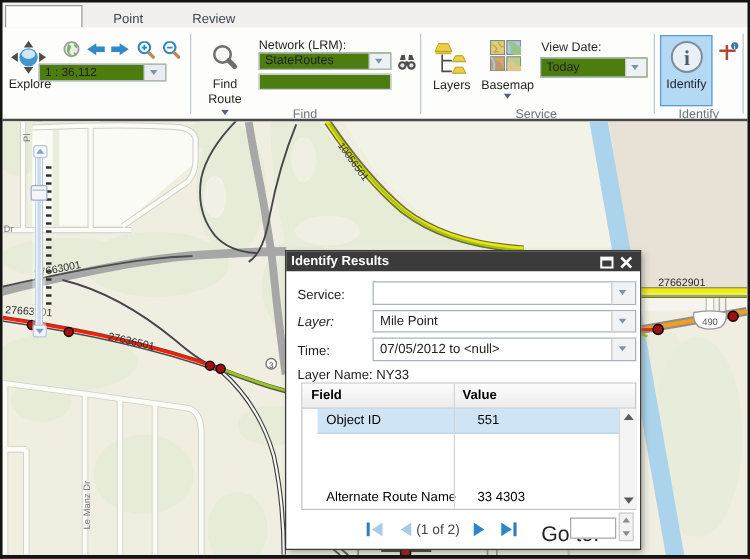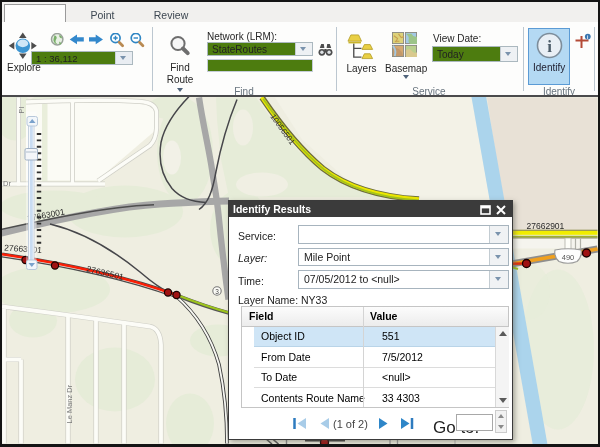--- a/index.html
+++ b/index.html
@@ -345,30 +345,22 @@
 
     <div id="dtable">
       <div style="position:absolute; left:0; top:0; width:100%; height:20px; background:linear-gradient(#fcfcfc,#ececec); border-bottom:1px solid #c5c5c5; font-weight:bold;">
         <div style="position:absolute; left:7px; top:3px;">Field</div>
         <div style="position:absolute; left:128px; top:3px;">Value</div>
       </div>
       <div class="trow" style="top:20px; background:#cfe5f6; border-bottom-color:#b9d4e8;">
         <div class="c1">Object ID</div>
             <div class="c2">551</div>
       </div>
-      <div class="trow" style="top:40.5px;">
-        <div class="c1">From Date</div>
-            <div class="c2">7/5/2012</div>
-      </div>
-      <div class="trow" style="top:61px;">
-        <div class="c1">To Date</div>
-            <div class="c2">&lt;null&gt;</div>
-      </div>
       <div class="trow" style="top:81.5px; border-bottom:none; height:19px;">
-        <div class="c1">Contents Route Name</div>
+        <div class="c1">Alternate Route Name</div>
             <div class="c2">33 4303</div>
       </div>
       <div class="cdiv" style="left:121px; height:100.5px;"></div>
 
       <div style="position:absolute; left:253px; top:20px; width:14px; height:80.5px; background:#f4f4f4; border-left:1px solid #d8d8d8;">
         <svg style="position:absolute; left:0; top:0;" width="14" height="14" viewBox="0 0 14 14">
               <polygon points="7,4 11,9 3,9" fill="#5a5a5a"></polygon>
             </svg>
         <svg style="position:absolute; left:0; bottom:0;" width="14" height="14" viewBox="0 0 14 14">
               <polygon points="7,10 11,5 3,5" fill="#5a5a5a"></polygon>

